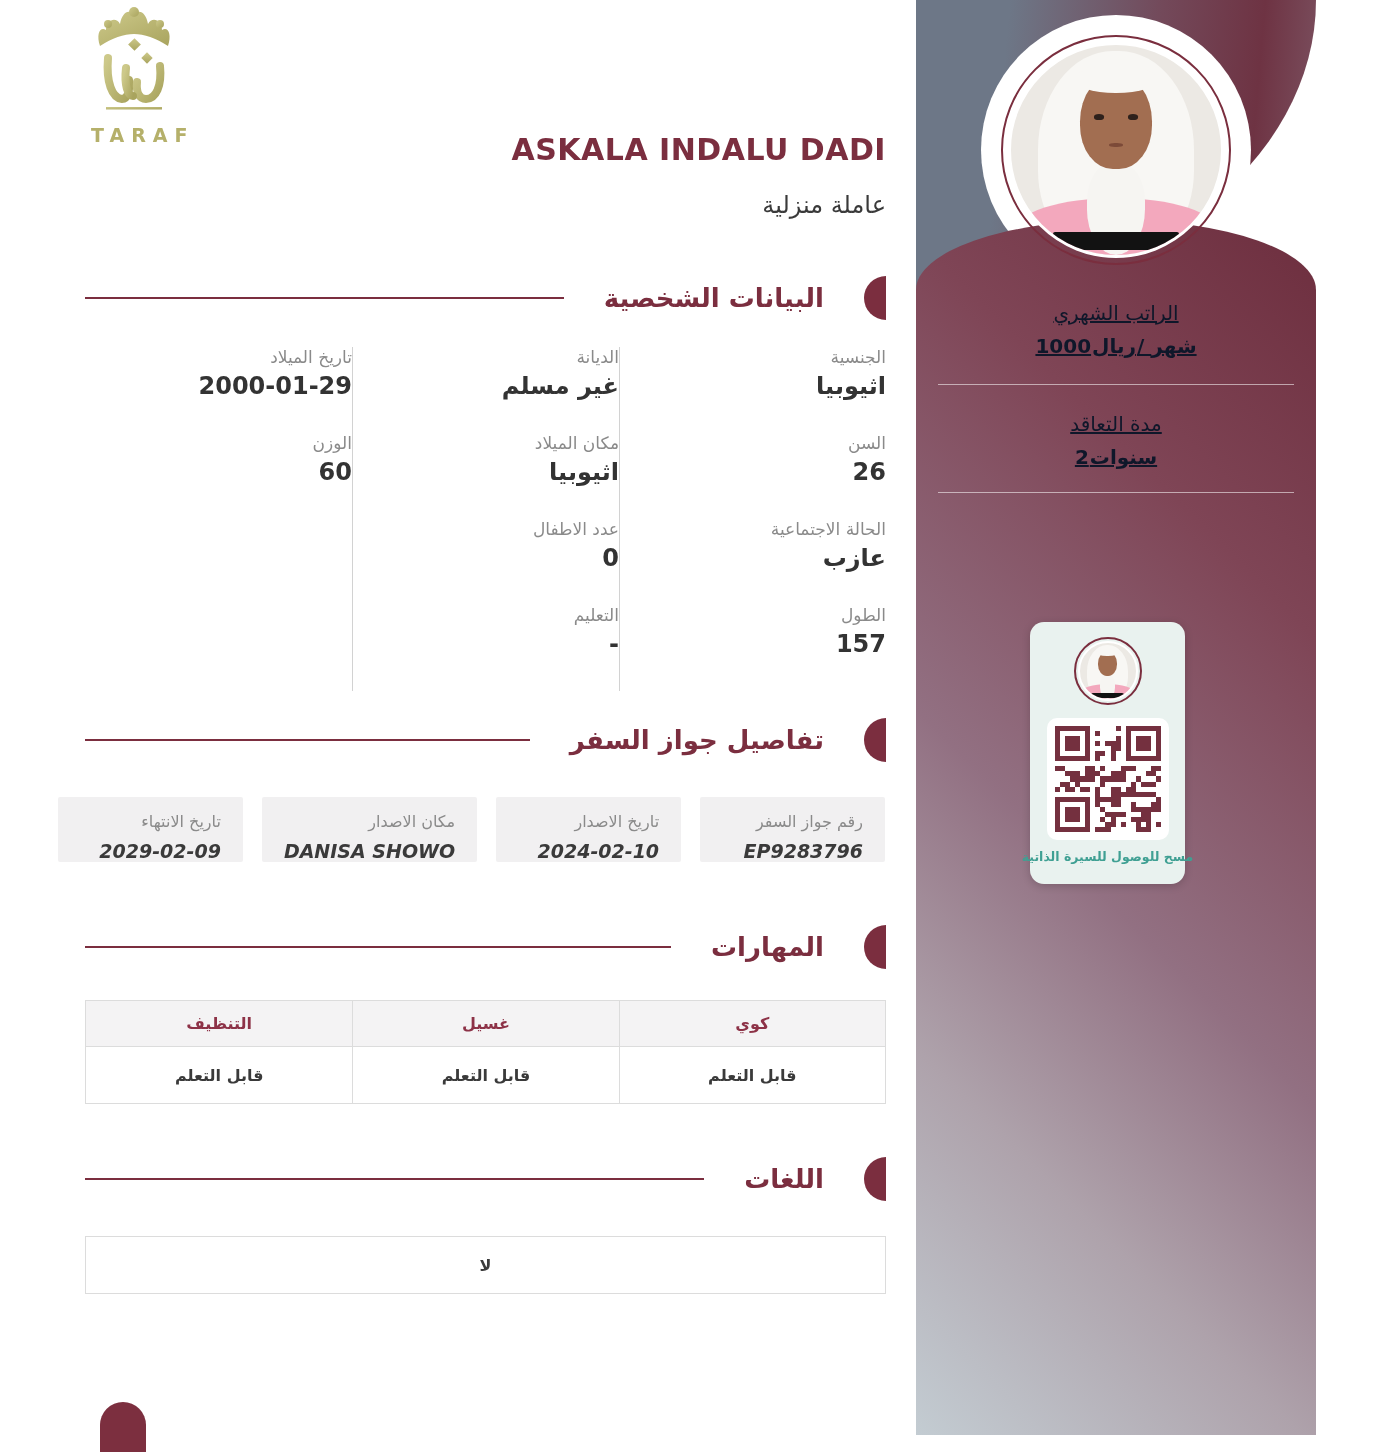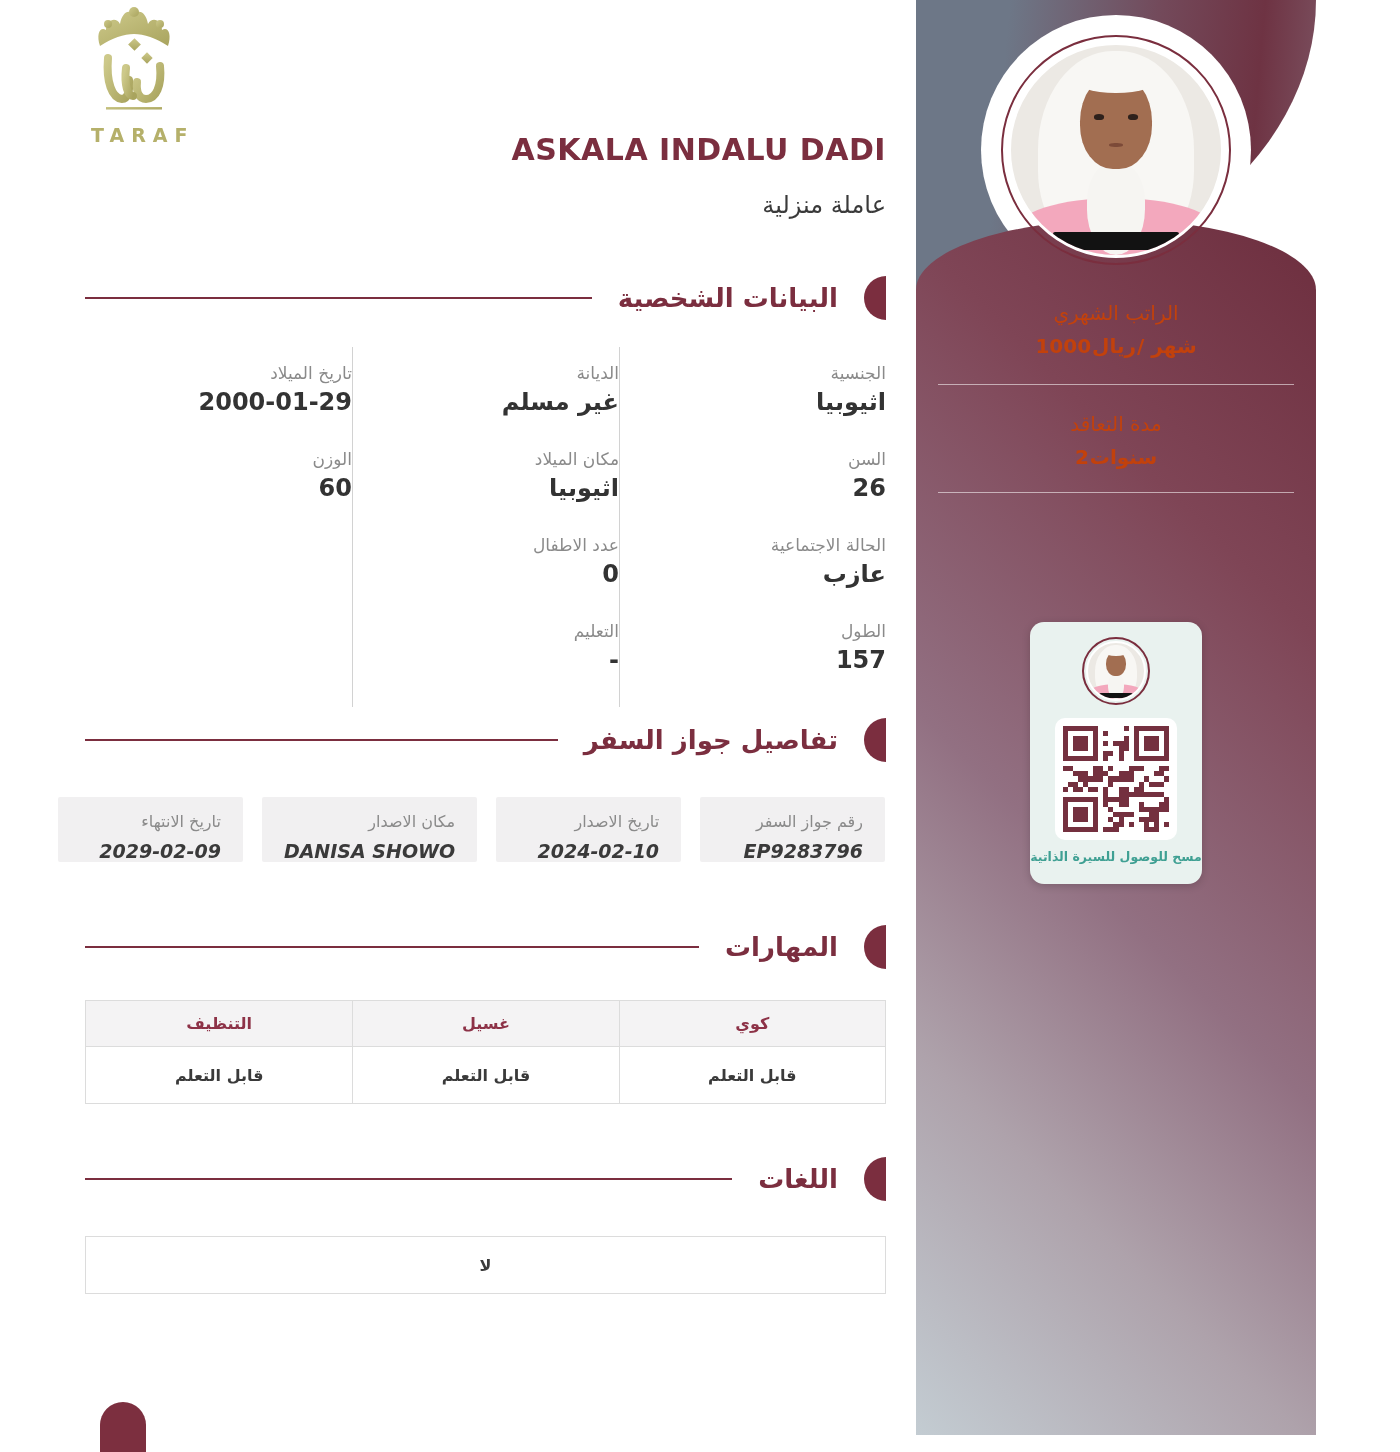--- a/index.html
+++ b/index.html
@@ -11,31 +11,31 @@
   .logo { position:absolute; left:84px; top:6px; width:100px; text-align:center; }
   .logo svg { display:block; margin:0 auto; }
   .logo-text { font-size:19px; font-weight:bold; letter-spacing:7px; color:#b5b06a; margin-top:6px; padding-left:7px; }
 
   
   .head-block { position:absolute; left:85px; top:132px; width:801px; text-align:right; }
   .cv-name { color:#7b2e3f; font-size:30px; font-weight:bold; letter-spacing:.5px; white-space:nowrap; }
   .cv-job { color:#3a3a3a; font-size:24px; margin-top:24px; direction:rtl; }
 
   
-  .section-head { position:absolute; left:85px; width:801px; height:44px; display:flex; align-items:center; gap:26px; }
+  .section-head { position:absolute; left:85px; width:801px; height:44px; display:flex; align-items:center; gap:40px; }
   .section-line { flex:1; height:2px; background:#7b2e3f; }
   .section-title { color:#7b2e3f; font-size:26px; font-weight:bold; white-space:nowrap; direction:rtl; }
   .section-disc { width:22px; height:44px; background:#7b2e3f; border-radius:22px 0 0 22px; }
 
   
   .pgrid { position:absolute; left:85px; top:347px; width:801px; direction:rtl; display:grid; grid-template-columns:1fr 1fr 1fr; }
   .pcol { padding-right:0; padding-left:36px; border-left:1px solid #d2d2d2; text-align:right; }
   .pcol:last-child { border-left:none; }
   .pfield { margin-bottom:25px; height:61px; }
-  .pfield .flabel { display:block; color:#8a8a8a; font-size:17px; white-space:nowrap;margin-top:16px; }
+  .pfield .flabel { display:block; color:#8a8a8a; font-size:17px; white-space:nowrap; }
   .pfield .fvalue { display:block; color:#333; font-size:24px; font-weight:bold; margin-top:5px; white-space:nowrap; }
 
   
   .pass-row { position:absolute; left:58px; top:797px; width:827px; display:flex; direction:rtl; gap:19px; }
   .pass-card { flex:1; background:#f1f0f1; border-radius:2px; padding:15px 22px 0; text-align:right; }
   .pass-card .flabel { display:block; color:#8a8a8a; font-size:16px; white-space:nowrap; }
   .pass-card .fvalue { display:block; color:#3a3a3a; font-size:19px; font-weight:bold; margin-top:9px; white-space:nowrap;font-style:italic; }
 
   
   .tbl { position:absolute; left:85px; width:801px; border:1px solid #dcdcdc; direction:rtl; background:#fff; }
@@ -68,26 +68,26 @@
   .av-hijab { position:absolute; left:13%; top:3%; width:74%; height:98%; background:#f8f7f4; border-radius:48% 48% 42% 42%; }
   .av-face { position:absolute; left:33%; top:14%; width:34%; height:45%; background:#a26e51; border-radius:50% 50% 46% 46%; }
   .av-band { position:absolute; left:30%; top:10%; width:40%; height:13%; background:#f8f7f4; border-radius:50%; }
   .av-eye { position:absolute; width:5%; height:2.6%; background:#2e211c; border-radius:50%; top:33%; }
   .av-eye.l { left:39.5%; } .av-eye.r { left:55.5%; }
   .av-mouth { position:absolute; left:46.5%; top:46.5%; width:7%; height:2%; background:#7c4a38; border-radius:40%; }
   .av-shirt { position:absolute; left:2%; top:73%; width:96%; height:31%; background:#f3a8bd; border-radius:50% 50% 0 0; }
   .av-scarf { position:absolute; left:36%; top:56%; width:28%; height:44%; background:#f6f5f2; border-radius:42% 42% 50% 50%; }
   .av-banner { position:absolute; left:20%; bottom:2.5%; width:60%; height:8.5%; background:#121212; border-radius:2px; }
 
-  .sb-text { position:absolute; left:0; width:400px; z-index:5; text-align:center; color:#c2410c; }
+  .sb-text { position:absolute; left:0; width:400px; z-index:5; text-align:center; color:#0f172a;text-decoration:underline; }
   .sb-label { font-size:20px; direction:rtl; }
   .sb-value { font-size:20px; font-weight:bold; margin-top:9px; display:flex; justify-content:center; direction:ltr; gap:1px; }
   .sb-divider { position:absolute; left:22px; width:356px; height:1px; background:rgba(255,255,255,.55); z-index:5; }
 
-  .qr-card { position:absolute; left:114px; top:622px; width:172px; height:262px; z-index:5;
+  .qr-card { position:absolute; left:114px; top:622px; width:155px; height:262px; z-index:5;
       background:#e9f2ef; border-radius:14px; box-shadow:0 2px 8px rgba(0,0,0,.18);
       display:flex; flex-direction:column; align-items:center; padding-top:15px; }
   .qr-photo-ring { width:68px; height:68px; border:2px solid #7a2e3e; border-radius:50%; padding:2px; }
   .qr-photo-ring .avatar { border-width:2px; }
   .qr-box { width:122px; height:122px; background:#fff; border-radius:10px; margin-top:13px;
       display:flex; align-items:center; justify-content:center; }
   .qr-caption { margin-top:9px; color:#3fa093; font-size:12.5px; font-weight:bold; direction:rtl; white-space:nowrap; }
 </style>
 </head>
 <body>

